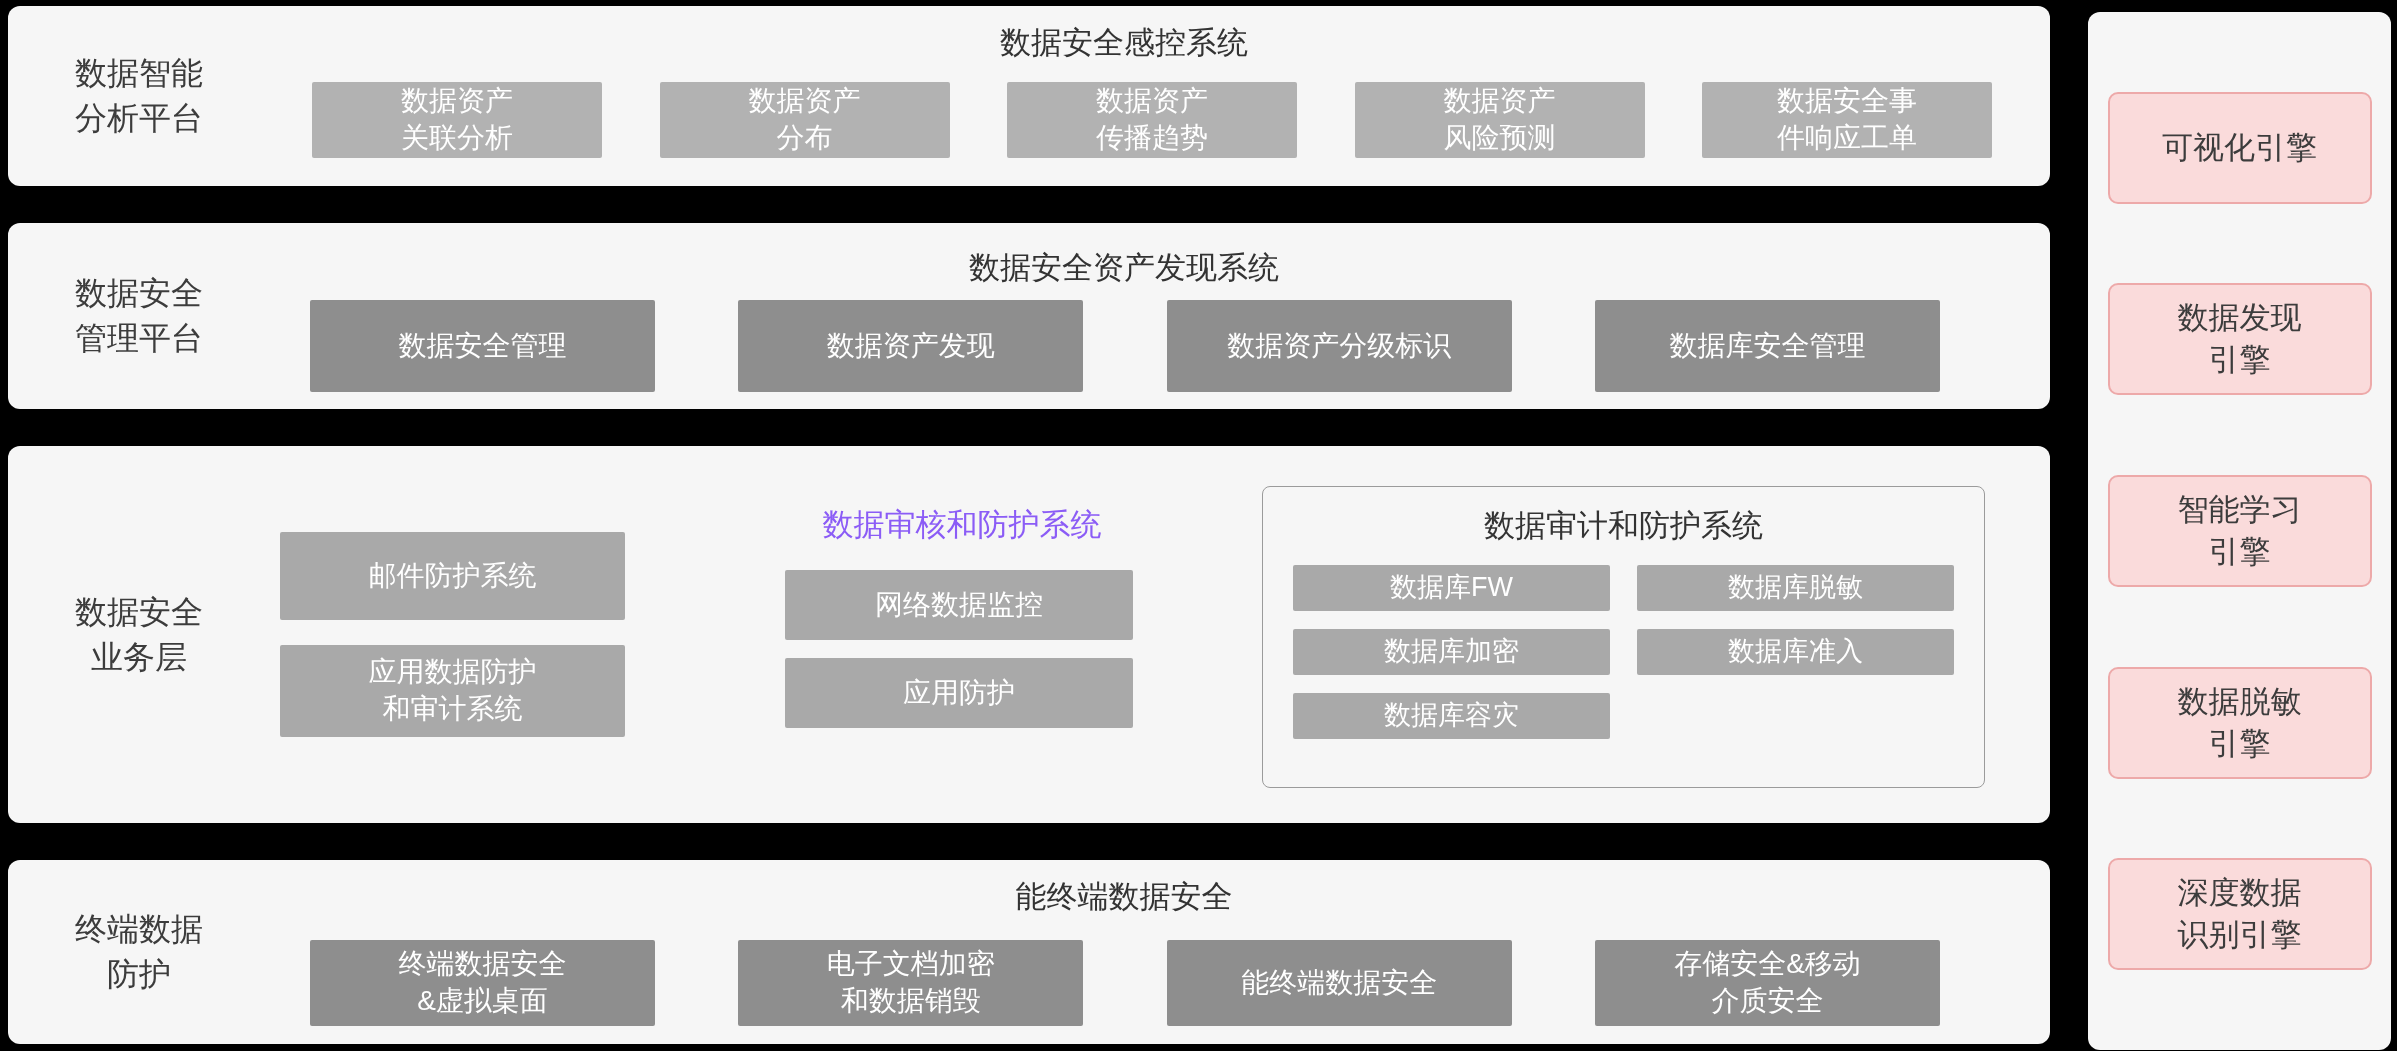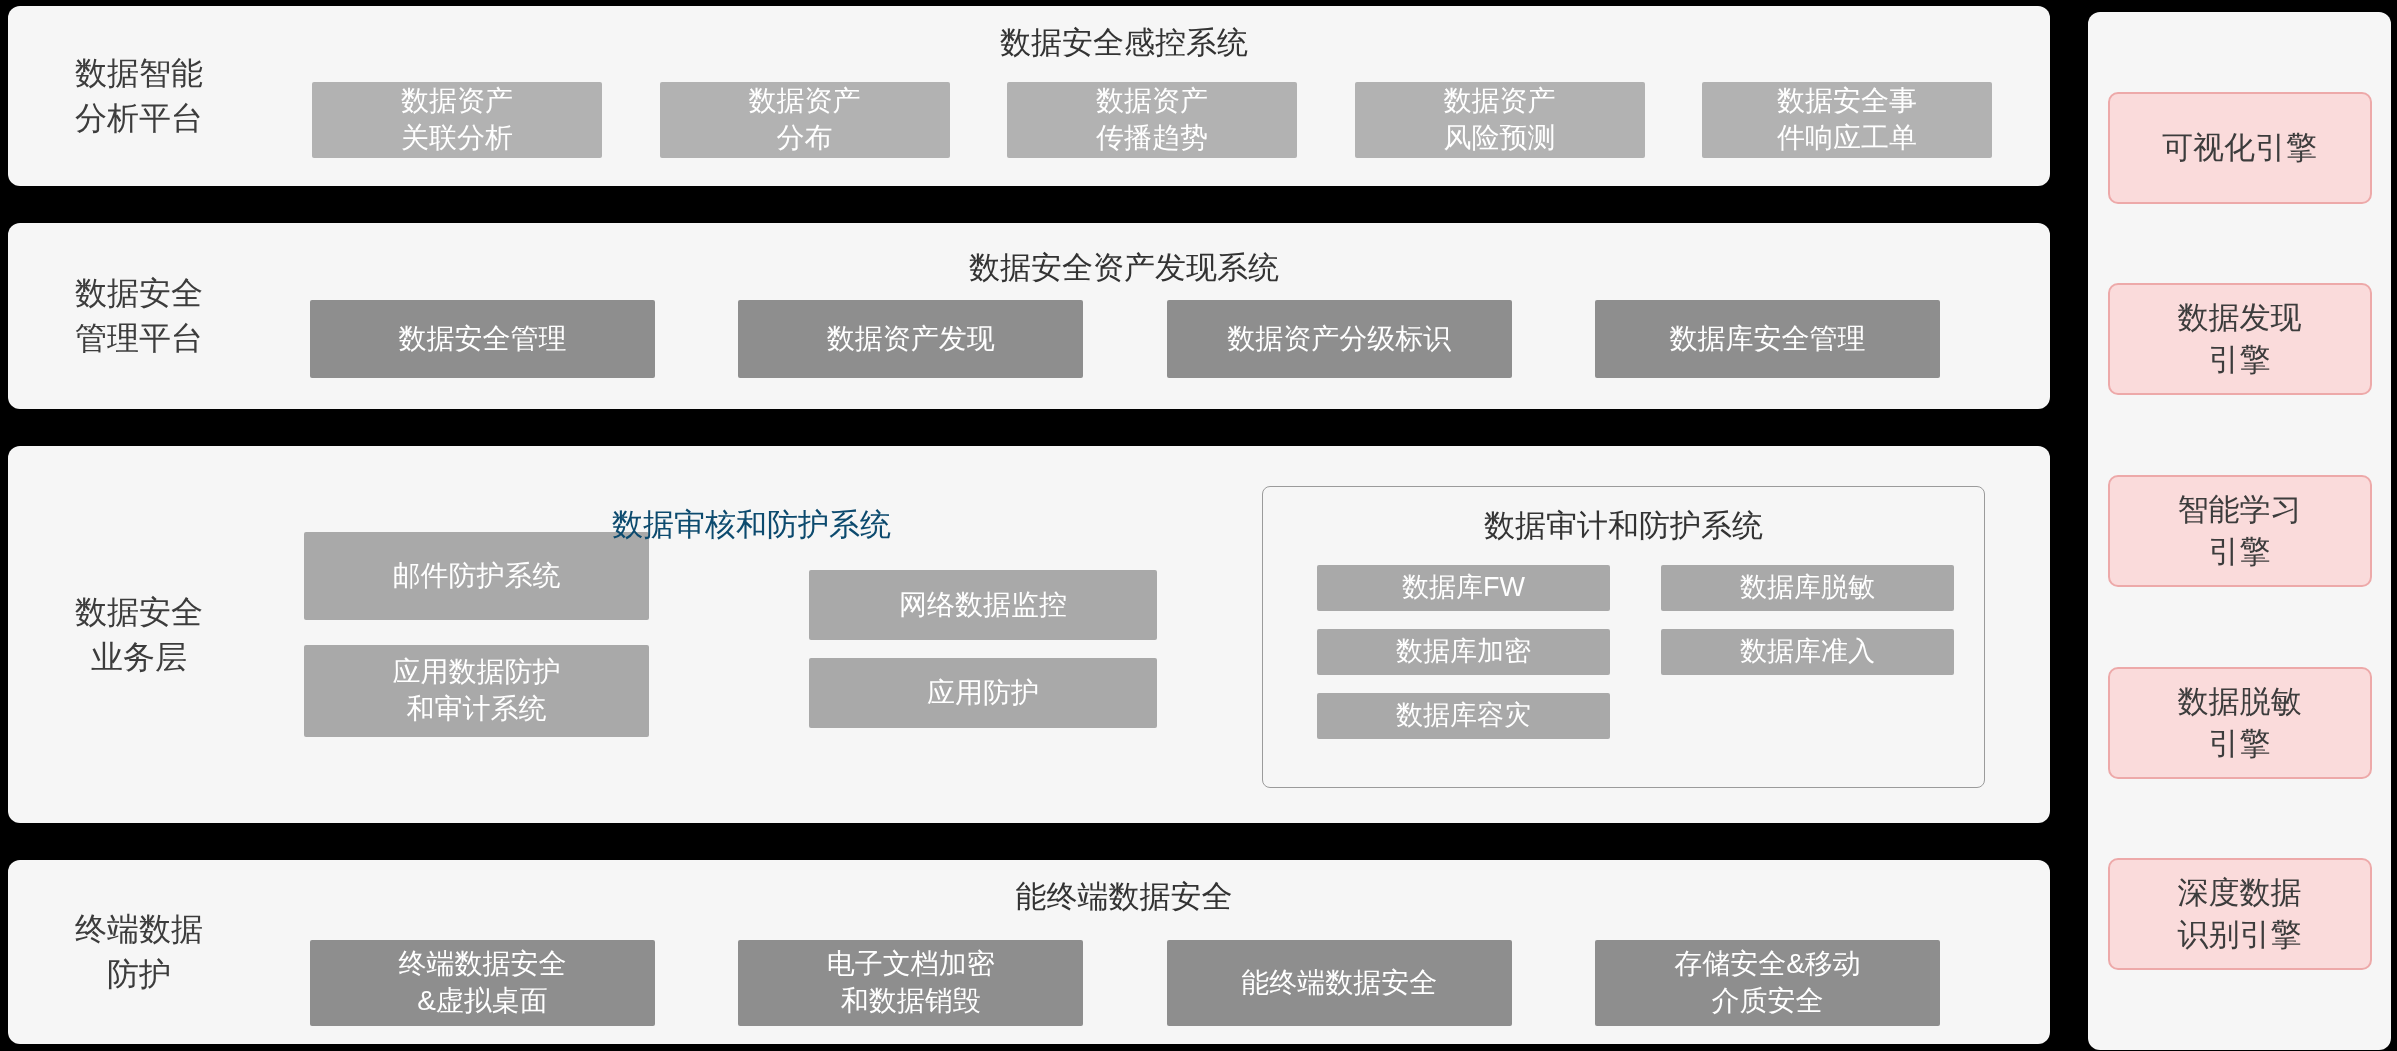--- a/index.html
+++ b/index.html
@@ -58,45 +58,46 @@
     align-items: center;
     justify-content: center;
     text-align: center;
     color: #ffffff;
     font-size: 28px;
     line-height: 1.32;
     white-space: pre-line;
     border-radius: 2px;
   }
   .light { background: #b2b2b2; }
-  .mid   { background: #a9a9a9; margin-left: 24px; }
+  .mid   { background: #a9a9a9; }
   .dark  { background: #8e8e8e; }
 
   .btn-row {
     position: absolute;
     display: flex;
     justify-content: space-between;
   }
   .l1-buttons { left: 304px; top: 76px; width: 1680px; }
   .l1-buttons .btn { width: 290px; height: 76px; }
 
   .l2-buttons { left: 302px; top: 77px; width: 1630px; }
-  .l2-buttons .btn { width: 345px; height: 78px; }
+  .l2-buttons .btn { width: 345px; height: 92px; }
 
   .l4-buttons { left: 302px; top: 80px; width: 1630px; }
   .l4-buttons .btn { width: 345px; height: 86px; }
 
   
   .l3-left-btn1 { position: absolute; left: 272px; top: 86px;  width: 345px; height: 88px; }
   .l3-left-btn2 { position: absolute; left: 272px; top: 199px; width: 345px; height: 92px; }
 
   .group-title {
     position: absolute;
-    font-size: 31px;
-    color: #0c4a6e;
+    text-align: center;
+    font-size: 31px;
+    color: #8b5cf6;
   }
   .l3-mid-title { left: 604px; top: 58px; width: 700px; }
   .l3-mid-btn1 { position: absolute; left: 777px; top: 124px; width: 348px; height: 70px; }
   .l3-mid-btn2 { position: absolute; left: 777px; top: 212px; width: 348px; height: 70px; text-align: right; }
 
   .audit-box {
     position: absolute;
     left: 1254px;
     top: 40px;
     width: 723px;

